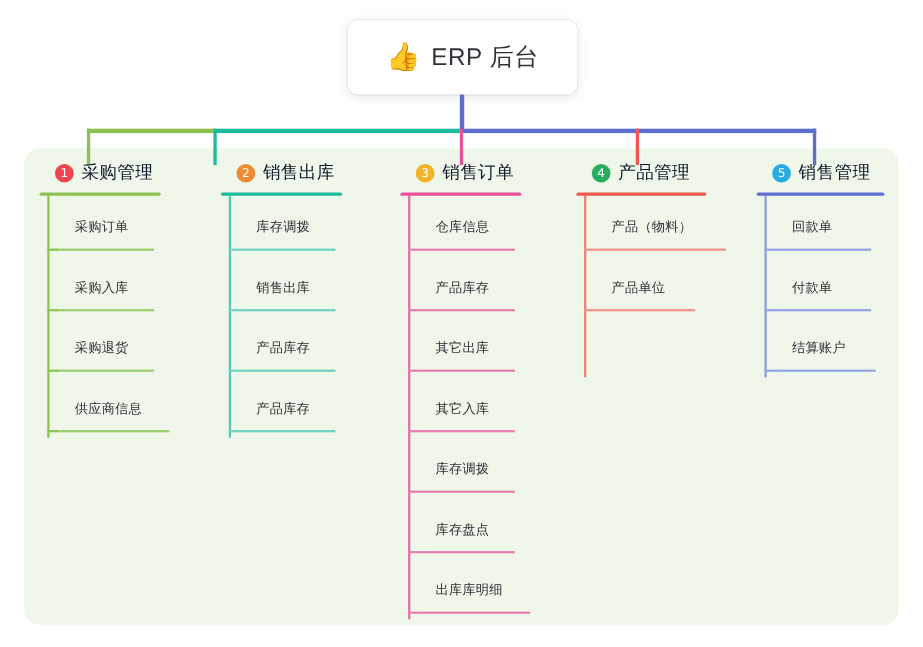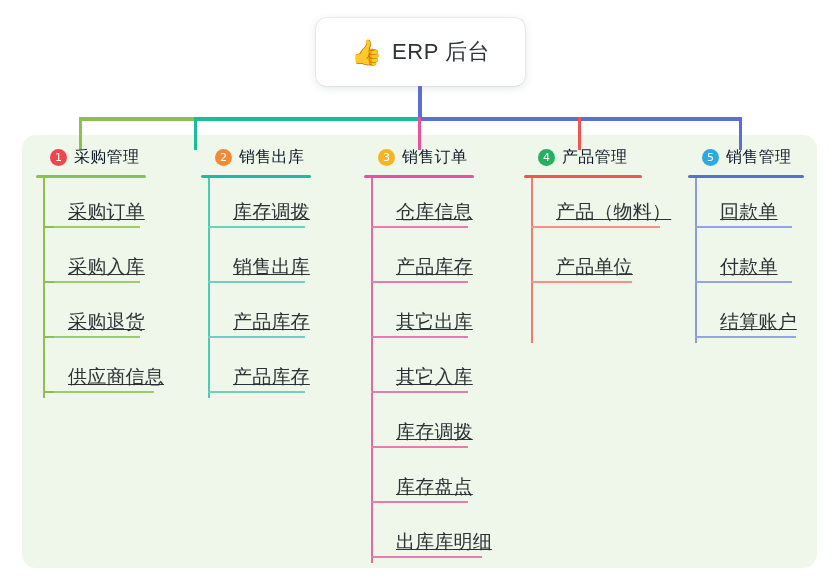--- a/index.html
+++ b/index.html
@@ -96,26 +96,25 @@
     left: 7px; top: 0;
     width: 2px;
   }
   .item {
     position: relative;
     height: 55px;
   }
   .item-label {
     position: absolute;
     left: 14px;
-    bottom: 8px;
-    font-size: 19px;
+    bottom: 18px;
+    font-size: 12px;
     color: #2c3136;
     white-space: nowrap;
     letter-spacing: 0.2px;
-    text-decoration: underline;
   }
   .item-rule {
     position: absolute;
     left: 0; bottom: 5px;
     height: 1.6px;
     width: 100px;
   }
   .item-tick {
     position: absolute;
     left: -11px; bottom: 5px;

